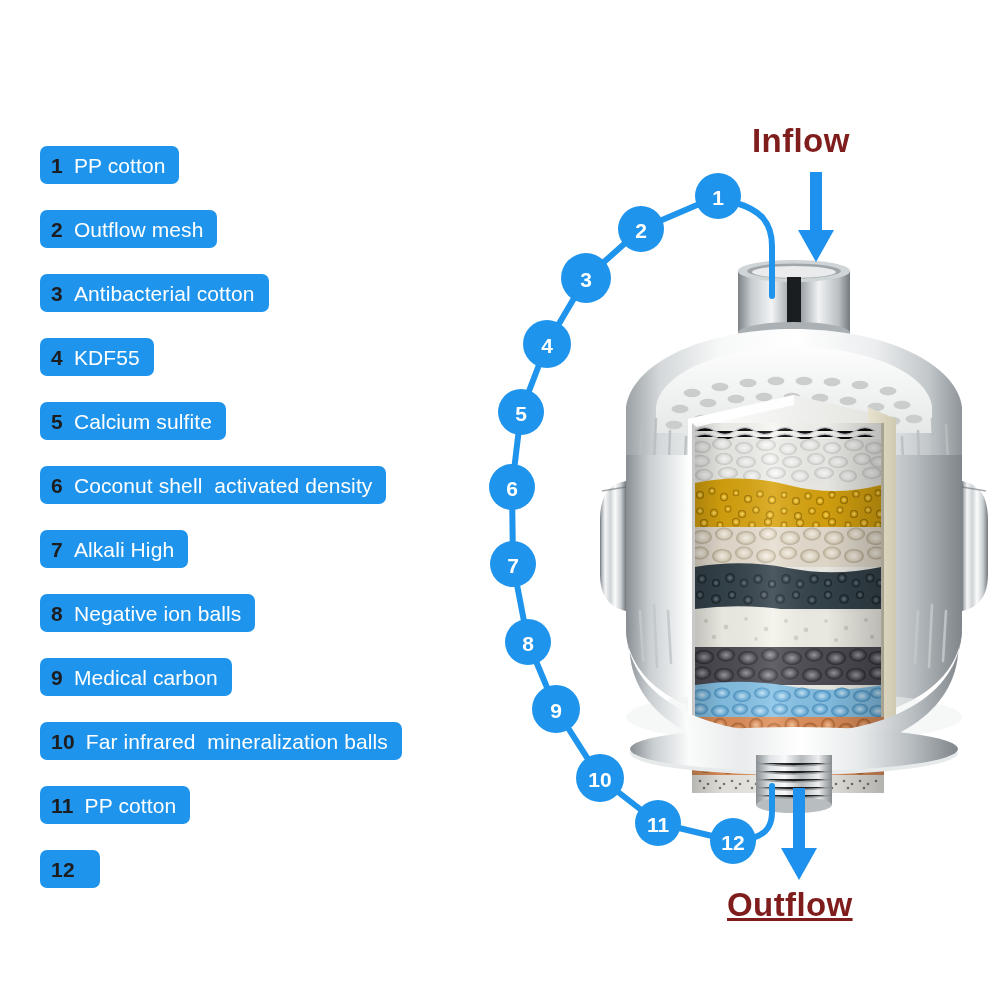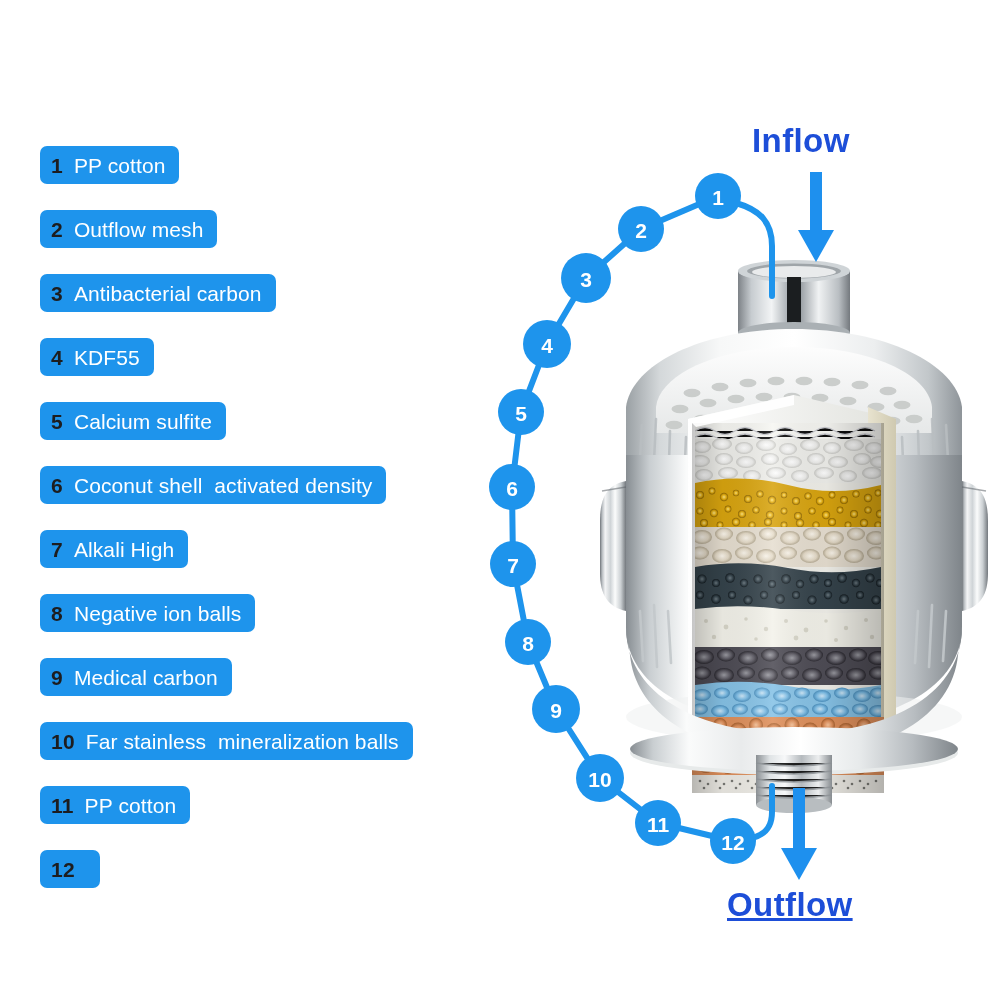--- a/index.html
+++ b/index.html
@@ -56,21 +56,21 @@
     font-size: 21px;
     font-weight: 400;
     letter-spacing: 0.1px;
     line-height: 1;
     white-space: pre;
   }
 
   
   .flow-label {
     position: absolute;
-    color: #1d4ed8;
+    color: #7f1d1d;
     font-size: 33px;
     font-weight: 700;
     letter-spacing: 0.4px;
     white-space: nowrap;
   }
   #inflow-label { left: 752px; top: 122px; }
   #outflow-label { left: 727px; top: 886px; text-decoration: underline; }
 
   
   #path-svg {
@@ -113,21 +113,21 @@
       </div>
       <div class="legend-row">
         <div class="legend-pill" style="background: rgb(30, 148, 236);">
           <span class="legend-num">2</span>
           <span class="legend-text">Outflow mesh</span>
         </div>
       </div>
       <div class="legend-row">
         <div class="legend-pill" style="background: rgb(30, 148, 236);">
           <span class="legend-num">3</span>
-          <span class="legend-text">Antibacterial carbon</span>
+          <span class="legend-text">Antibacterial cotton</span>
         </div>
       </div>
       <div class="legend-row">
         <div class="legend-pill" style="background: rgb(30, 148, 236);">
           <span class="legend-num">4</span>
           <span class="legend-text">KDF55</span>
         </div>
       </div>
       <div class="legend-row">
         <div class="legend-pill" style="background: rgb(30, 148, 236);">
@@ -155,21 +155,21 @@
       </div>
       <div class="legend-row">
         <div class="legend-pill" style="background: rgb(30, 148, 236);">
           <span class="legend-num">9</span>
           <span class="legend-text">Medical carbon</span>
         </div>
       </div>
       <div class="legend-row">
         <div class="legend-pill" style="background: rgb(30, 148, 236);">
           <span class="legend-num">10</span>
-          <span class="legend-text">Far stainless  mineralization balls</span>
+          <span class="legend-text">Far infrared  mineralization balls</span>
         </div>
       </div>
       <div class="legend-row">
         <div class="legend-pill" style="background: rgb(30, 148, 236);">
           <span class="legend-num">11</span>
           <span class="legend-text">PP cotton</span>
         </div>
       </div>
       <div class="legend-row">
         <div class="legend-pill" style="background: rgb(30, 148, 236);">

